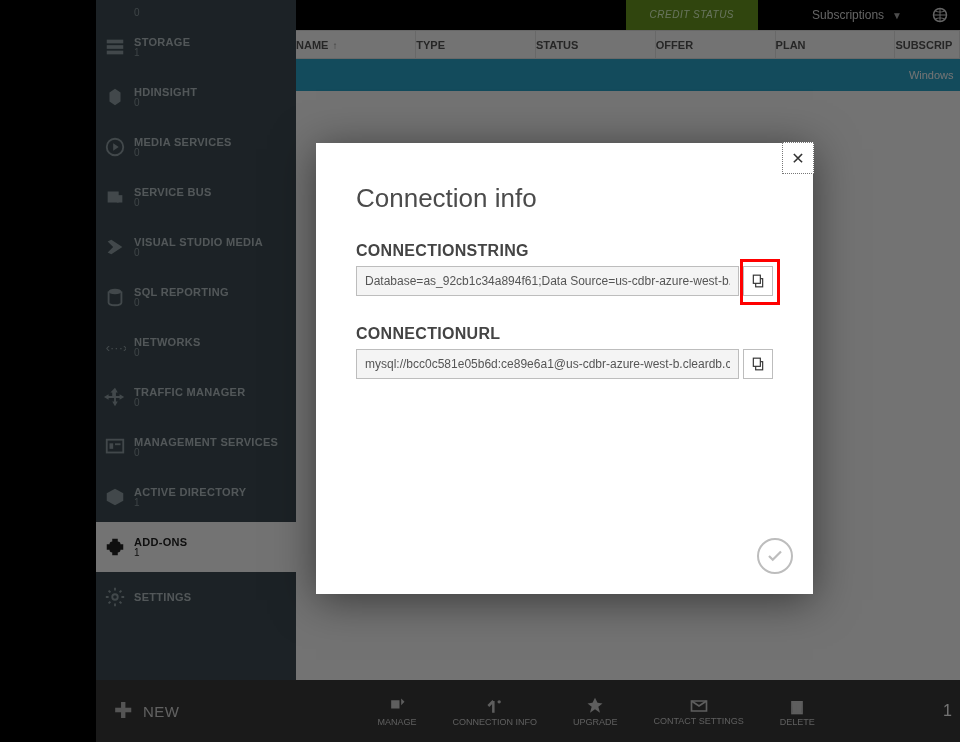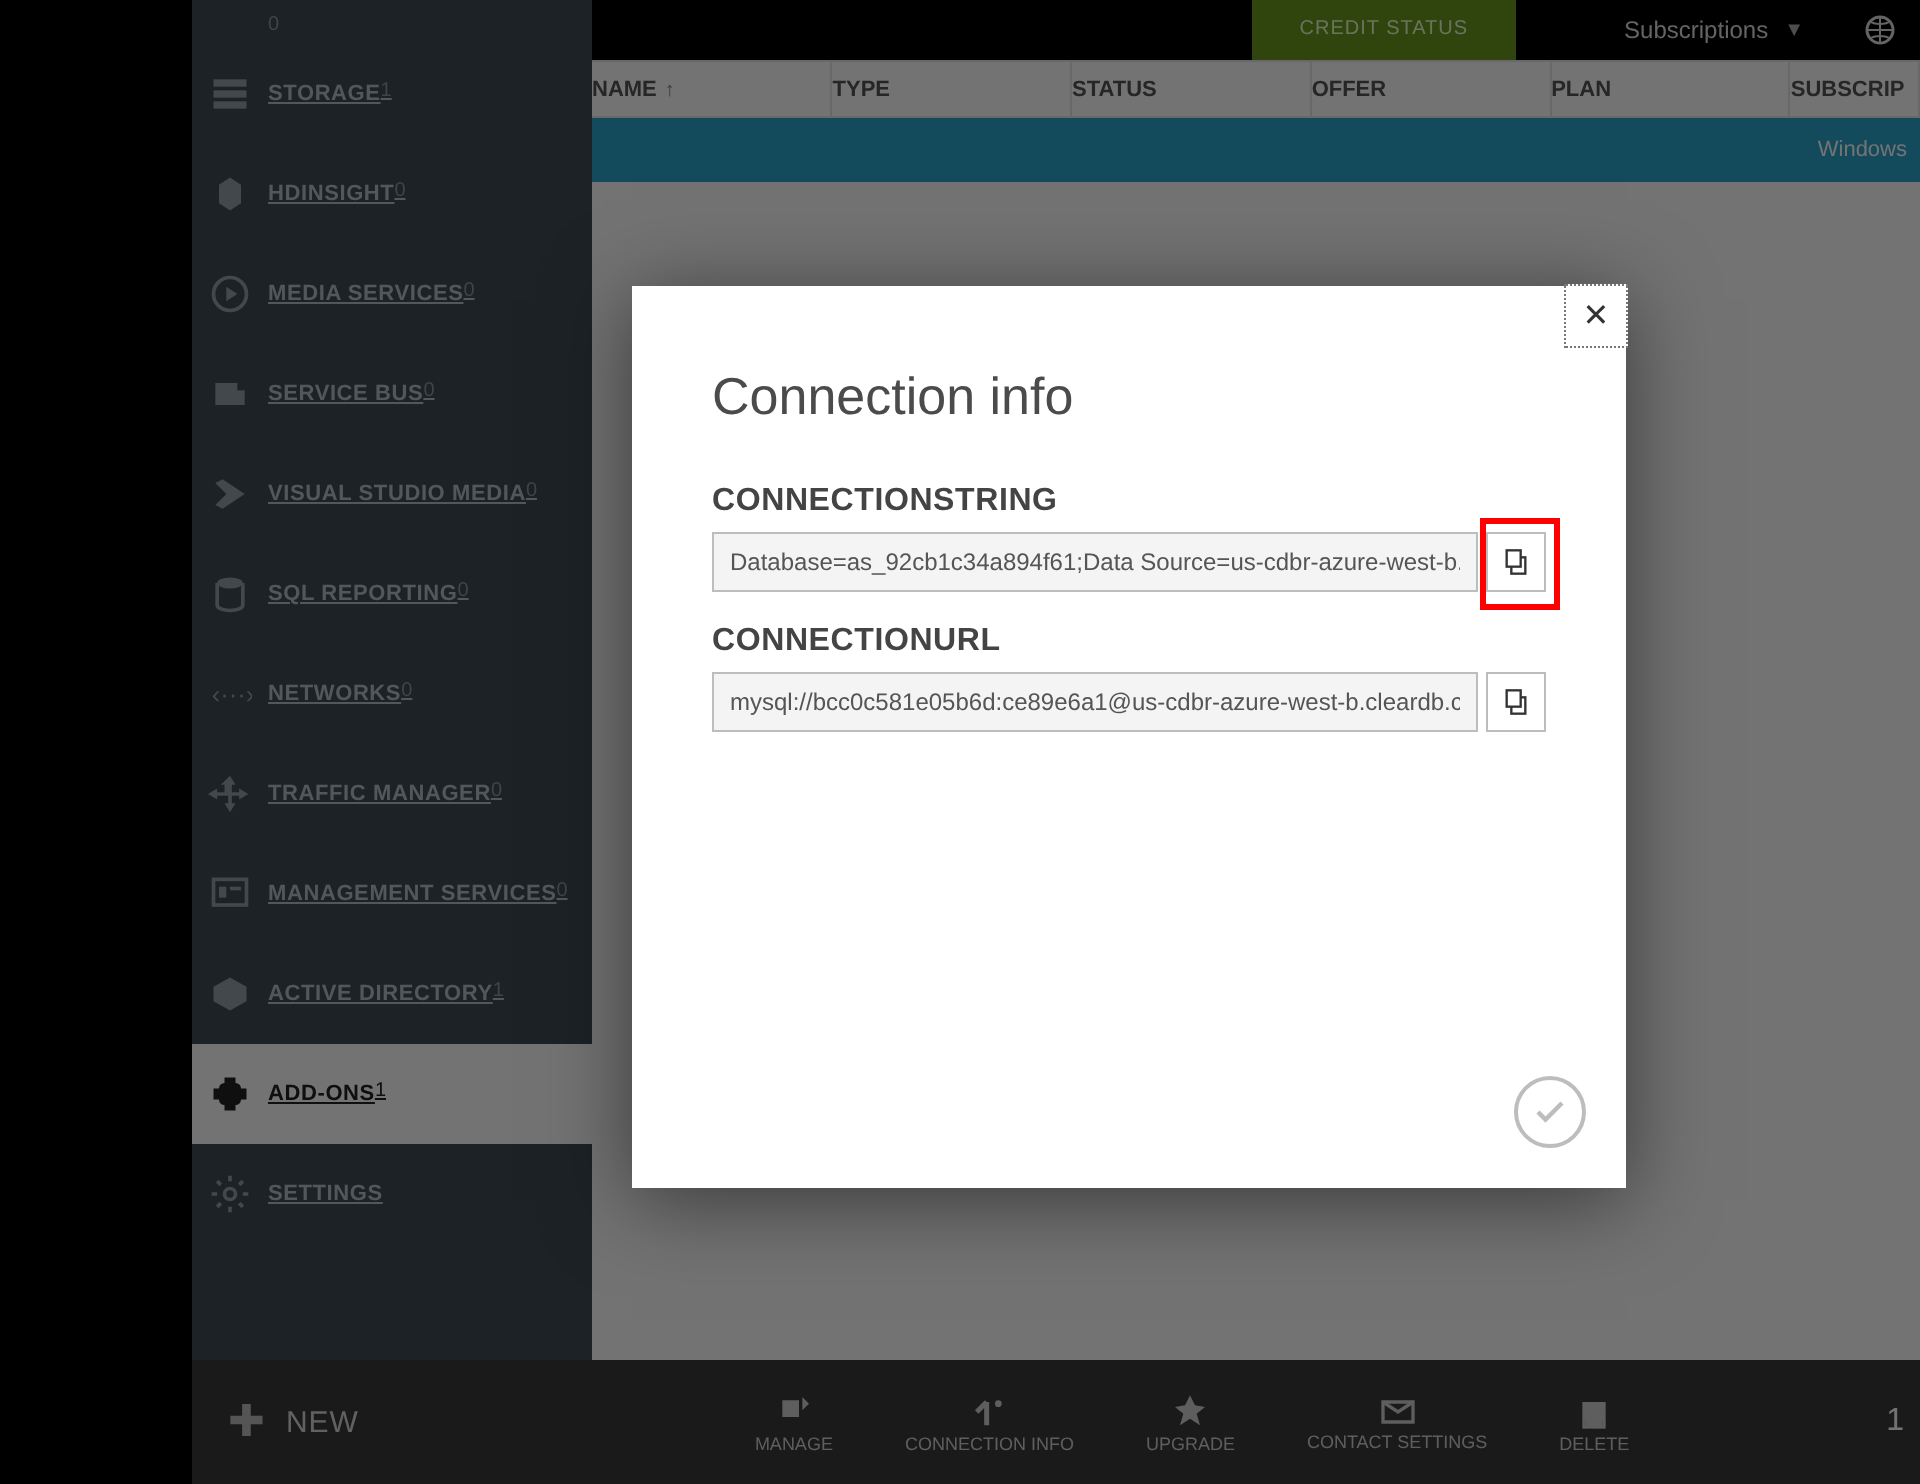--- a/index.html
+++ b/index.html
@@ -4,31 +4,31 @@
 <style>
   * { box-sizing: border-box; margin: 0; padding: 0; }
   html, body { width: 960px; height: 742px; font-family: "Segoe UI", Arial, sans-serif; overflow: hidden; background: #000; color: #fff; }
 
   
   .top-header { position: absolute; top: 0; left: 96px; right: 0; height: 30px; background: #000; display: flex; align-items: center; font-size: 12px; }
   .brand { display: flex; align-items: center; margin-left: 14px; }
   .brand .win-icon { font-size: 14px; margin-right: 6px; }
   .brand .text { font-weight: 300; font-size: 14px; }
   .brand .chev { margin-left: 10px; font-size: 10px; color: #ccc; }
-  .credit-status { margin-left: auto; width: auto; padding: 0 24px; height: 30px; line-height: 30px; text-align: center; background: #6a9a1f; color: #e5ffcd; font-size: 10px; letter-spacing: .5px; }
+  .credit-status { margin-left: auto; width: auto; padding: 0 24px; height: 30px; line-height: 30px; text-align: center; background: #6a9a1f; color: #e5ffcd; font-size: 10px; letter-spacing: .5px; font-style: italic; }
   .subs { margin-left: 36px; padding: 0 18px; font-size: 12px; color: #ddd; display: flex; align-items: center; height: 30px; }
   .subs .filter-icon { margin-left: 8px; font-size: 10px; color: #aaa; }
   .globe { padding: 0 12px; height: 30px; display: flex; align-items: center; }
 
   
   .sidebar { position: absolute; left: 96px; top: 0; width: 200px; bottom: 62px; background: #3e4d54; padding-top: 0; overflow: hidden; }
   .sidebar-item { height: 50px; display: flex; align-items: center; color: #b6c0c5; cursor: pointer; }
   .sidebar-item .ic { width: 38px; display: flex; align-items: center; justify-content: center; font-size: 16px; color: #93a1a7; }
   .sidebar-item .ic svg { width: 22px; height: 22px; fill: #93a1a7; }
-  .sidebar-item .labels { display: flex; flex-direction: row; text-decoration: underline; }
+  .sidebar-item .labels { display: flex; flex-direction: column; }
   .sidebar-item .lbl { font-size: 11px; font-weight: 600; letter-spacing: .3px; }
   .sidebar-item .cnt { font-size: 10px; color: #8a979d; margin-top: -1px; }
   .sidebar-item.active { background: #fff; color: #222; }
   .sidebar-item.active .ic svg { fill: #222; }
   .sidebar-item.active .lbl { color: #222; }
   .sidebar-item.active .cnt { color: #222; }
   .sidebar .first-partial { height: 22px; display:flex; align-items:flex-end; padding-left:38px; }
   .sidebar .first-partial .cnt { font-size:10px; color:#8a979d; padding-bottom:4px; }
 
   
@@ -335,21 +335,21 @@
       <div class="copy-btn">
         <svg viewBox="0 0 24 24">
             <rect x="8" y="8" width="12" height="14" fill="none" stroke="#333" stroke-width="2"></rect>
             <rect x="4" y="2" width="12" height="14" fill="#fff" stroke="#333" stroke-width="2"></rect>
           </svg>
       </div>
       <div class="copy-highlight"></div>
     </div>
   </div>
 
-  <div class="field" style="margin-top:8px">
+  <div class="field" style="margin-top:21px">
     <div class="flabel">CONNECTIONURL</div>
     <div class="row">
       <input type="text" readonly="" value="mysql://bcc0c581e05b6d:ce89e6a1@us-cdbr-azure-west-b.cleardb.c" style="">
       <div class="copy-btn">
         <svg viewBox="0 0 24 24">
             <rect x="8" y="8" width="12" height="14" fill="none" stroke="#333" stroke-width="2"></rect>
             <rect x="4" y="2" width="12" height="14" fill="#fff" stroke="#333" stroke-width="2"></rect>
           </svg>
       </div>
     </div>

